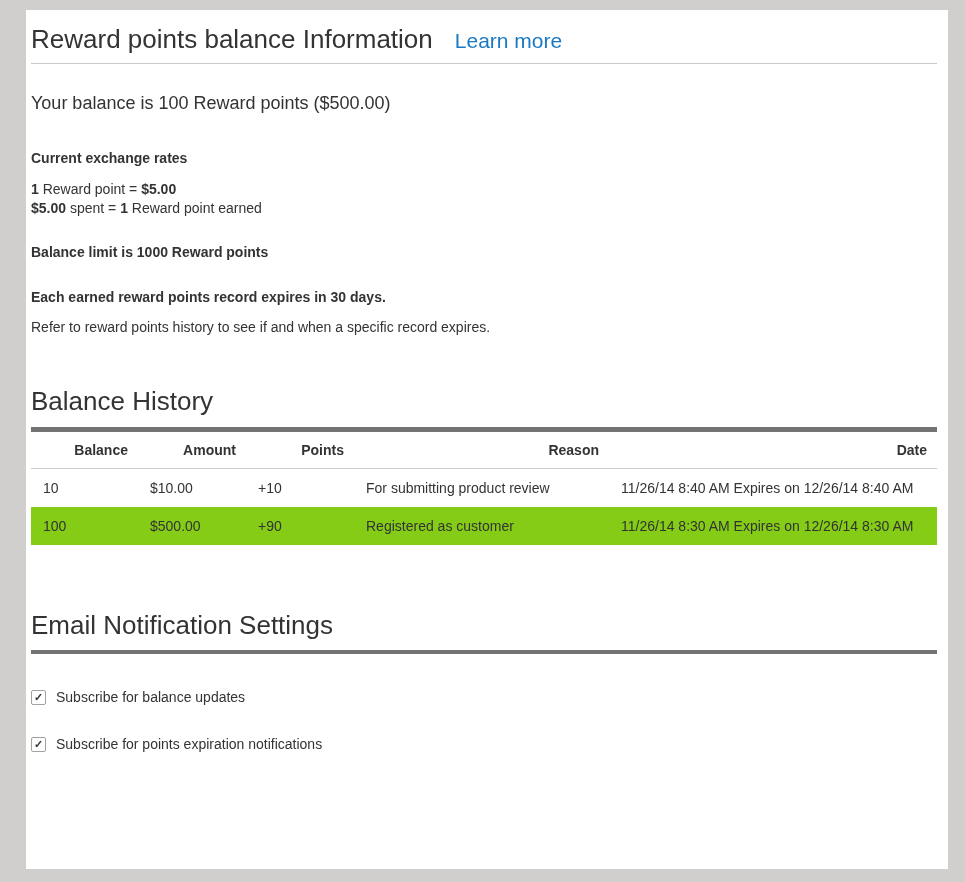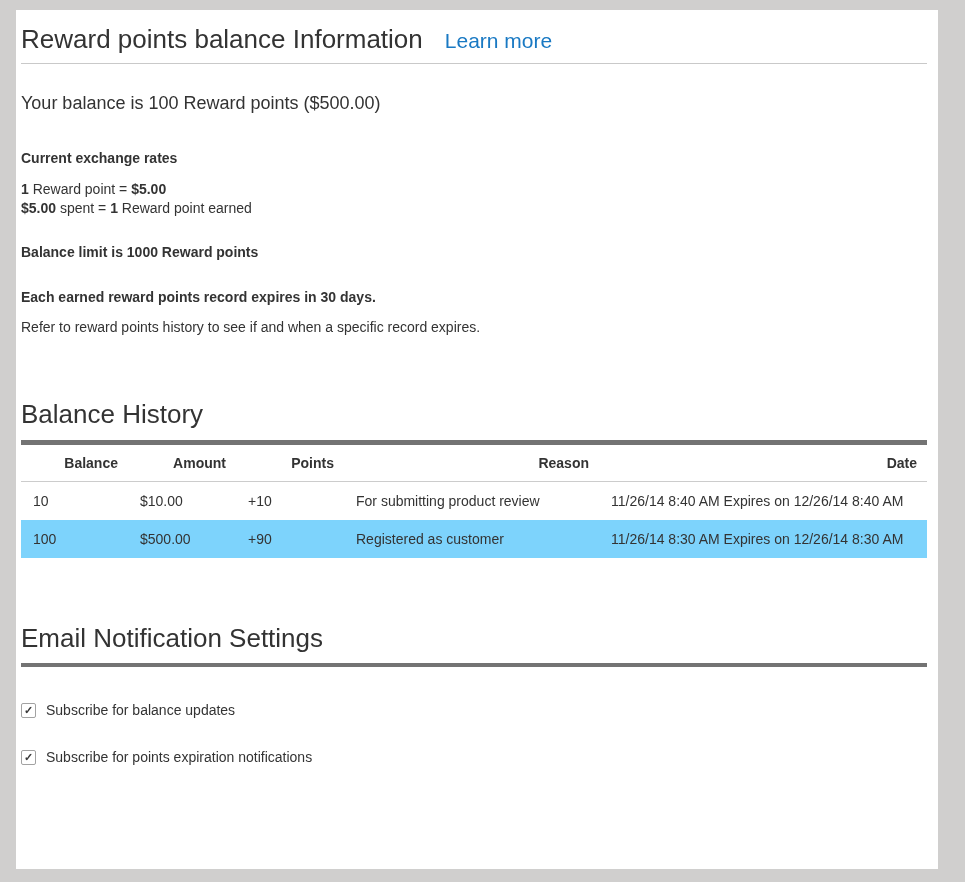--- a/index.html
+++ b/index.html
@@ -5,21 +5,21 @@
   * { margin: 0; padding: 0; box-sizing: border-box; }
   html, body { width: 965px; height: 882px; }
   body {
     background: #d0cfce;
     font-family: "Liberation Sans", sans-serif;
     color: #333333;
     position: relative;
   }
   .card {
     position: absolute;
-    left: 16px; top: 10px;
+    left: 26px; top: 10px;
     width: 922px; height: 859px;
     background: #ffffff;
     padding: 14px 11px 0 5px;
     overflow: hidden;
   }
   .page-header {
     display: flex;
     align-items: baseline;
     gap: 22px;
     border-bottom: 1px solid #c9c9c9;
@@ -50,41 +50,41 @@
   .limit-heading  { margin-top: 26px; }
   .min-balance    { margin-top: 12px; }
   .expire-heading { margin-top: 28px; }
   .expire-note    { margin-top: 12px; }
   .section-title {
     font-size: 26px;
     font-weight: 300;
     line-height: 32px;
     color: #333333;
   }
-  .history-section { margin-top: 62px; }
+  .history-section { margin-top: 49px; }
   table.history-table {
     width: 100%;
     border-collapse: collapse;
     margin-top: 10px;
     font-size: 14px;
     table-layout: fixed;
   }
   .history-table col.c-balance { width: 107px; }
   .history-table col.c-amount  { width: 108px; }
   .history-table col.c-points  { width: 108px; }
   .history-table col.c-reason  { width: 255px; }
   .history-table th {
     text-align: right;
     font-weight: 700;
     border-top: 5px solid #737373;
     border-bottom: 1px solid #cccccc;
     padding: 10px 10px 10px 12px;
   }
   .history-table td { padding: 11px 10px 11px 12px; white-space: nowrap; }
-  .history-table tbody tr.striped { background: #7dd3fc; }
+  .history-table tbody tr.striped { background: #84cc16; }
   .email-section { margin-top: 64px; }
   .email-header {
     border-bottom: 4px solid #737373;
     padding-bottom: 9px;
   }
   .option-row {
     display: flex;
     align-items: center;
     gap: 10px;
     font-size: 14px;

